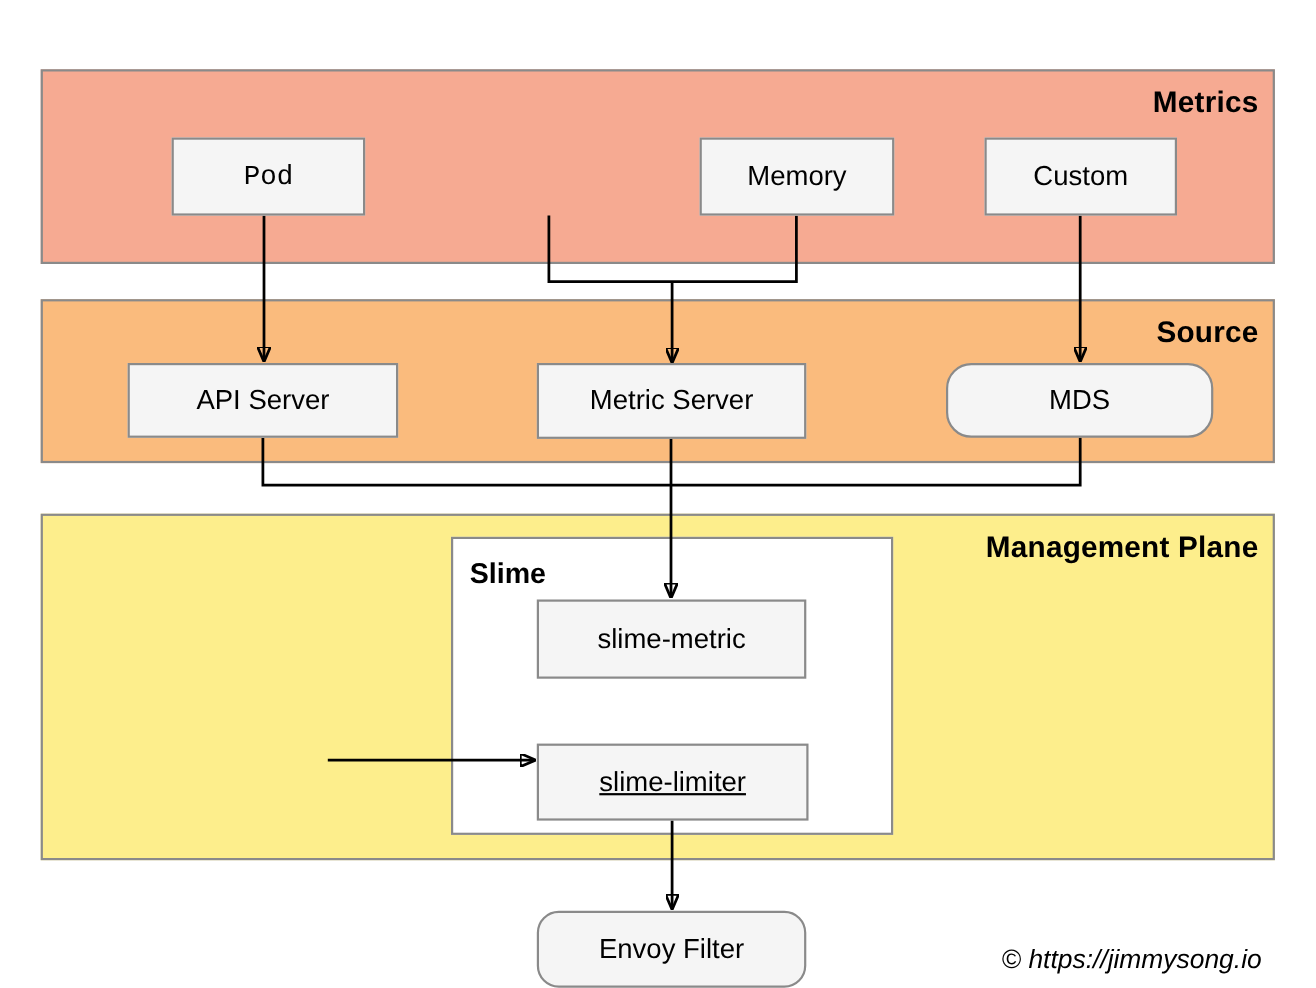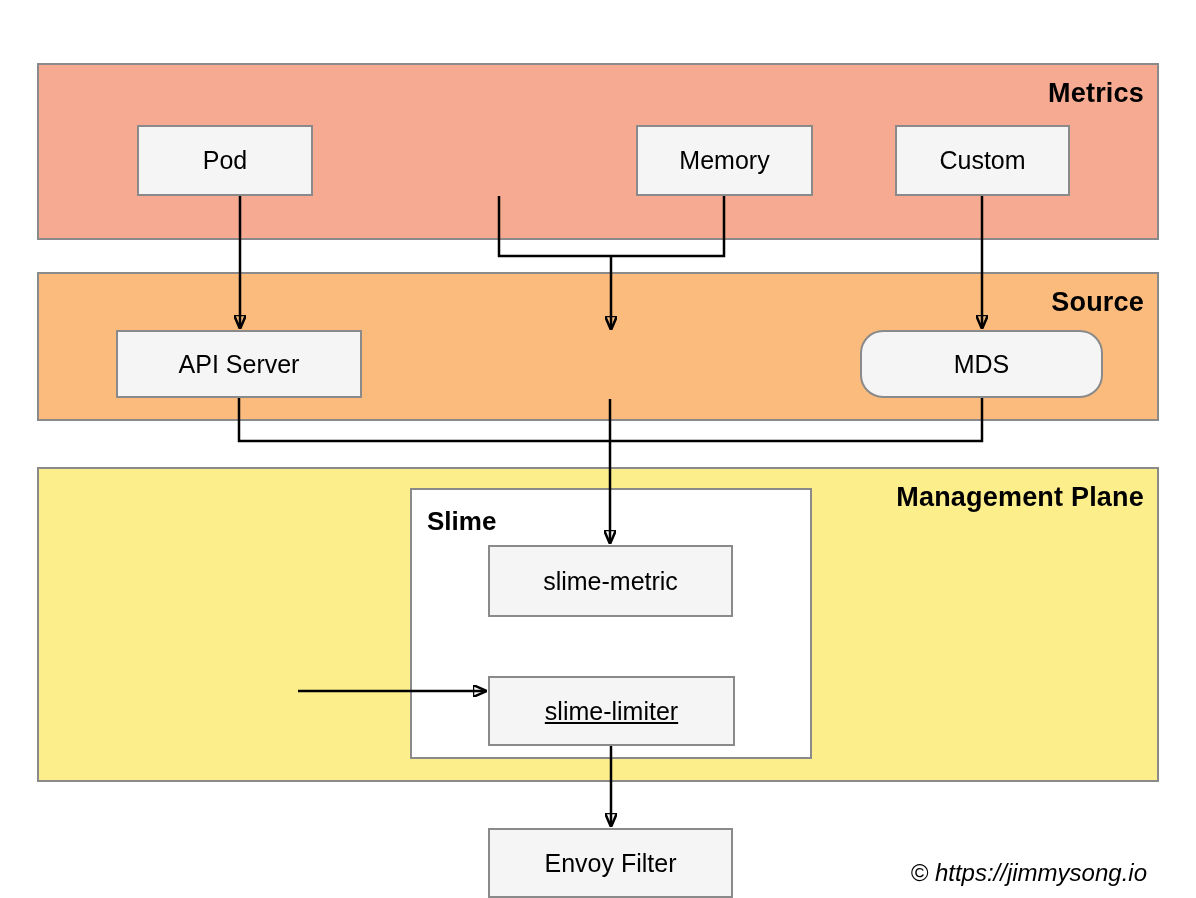--- a/index.html
+++ b/index.html
@@ -60,31 +60,31 @@
     background: var(--node-fill, #f5f5f5);
     border: 2px solid var(--node-border, #8a8a8a);
     display: flex;
     align-items: center;
     justify-content: center;
     font-size: 25px;
     color: var(--text, #000);
     box-sizing: border-box;
     white-space: nowrap;
   }
-  .n-pod           { left: 137px; top: 97px;  width: 176px; height: 71px; }
+  .n-pod           { left: 156px; top: 97px;  width: 176px; height: 71px; font-family: Liberation Mono, monospace; }
   .n-cpu           { left: 411px; top: 97px;  width: 176px; height: 71px; }
   .n-memory        { left: 636px; top: 97px;  width: 177px; height: 71px; }
   .n-custom        { left: 895px; top: 97px;  width: 175px; height: 71px; }
   .n-api-server    { left: 116px; top: 302px; width: 246px; height: 68px; }
   .n-metric-server { left: 488px; top: 302px; width: 245px; height: 69px; }
   .n-mds           { left: 860px; top: 302px; width: 243px; height: 68px; border-radius: 23px; }
   .n-slime-metric  { left: 488px; top: 517px; width: 245px; height: 72px; }
   .n-smart-limiter { left: 85px;  top: 628px; width: 213px; height: 70px; }
   .n-slime-limiter { left: 488px; top: 648px; width: 247px; height: 70px; text-decoration: underline; }
-  .n-envoy-filter  { left: 488px; top: 800px; width: 245px; height: 70px; }
+  .n-envoy-filter  { left: 488px; top: 800px; width: 245px; height: 70px; border-radius: 20px; }
   
   .connectors {
     position: absolute;
     left: 0;
     top: 0;
     width: 1196px;
     height: 898px;
     pointer-events: none;
   }
   .connectors line, .connectors path {
@@ -142,20 +142,21 @@
 
     <line x1="298" y1="663" x2="485" y2="663" marker-end="url(#arrowhead)"></line>
 
     <line x1="611" y1="698" x2="611" y2="797" marker-end="url(#arrowhead)"></line>
   </svg>
 
   <div class="node n-pod">Pod</div>
   <div class="node n-custom">Custom</div>
   <div class="node n-memory">Memory</div>
   <div class="node n-api-server">API Server</div>
+  <div class="node n-metric-server">Metric Server</div>
   <div class="node n-mds">MDS</div>
   <div class="node n-slime-metric">slime-metric</div>
   <div class="node n-slime-limiter">slime-limiter</div>
   <div class="node n-envoy-filter">Envoy Filter</div>
 
   <div class="copyright">© https://jimmysong.io</div>
 
 </div>
 
 </body></html>

